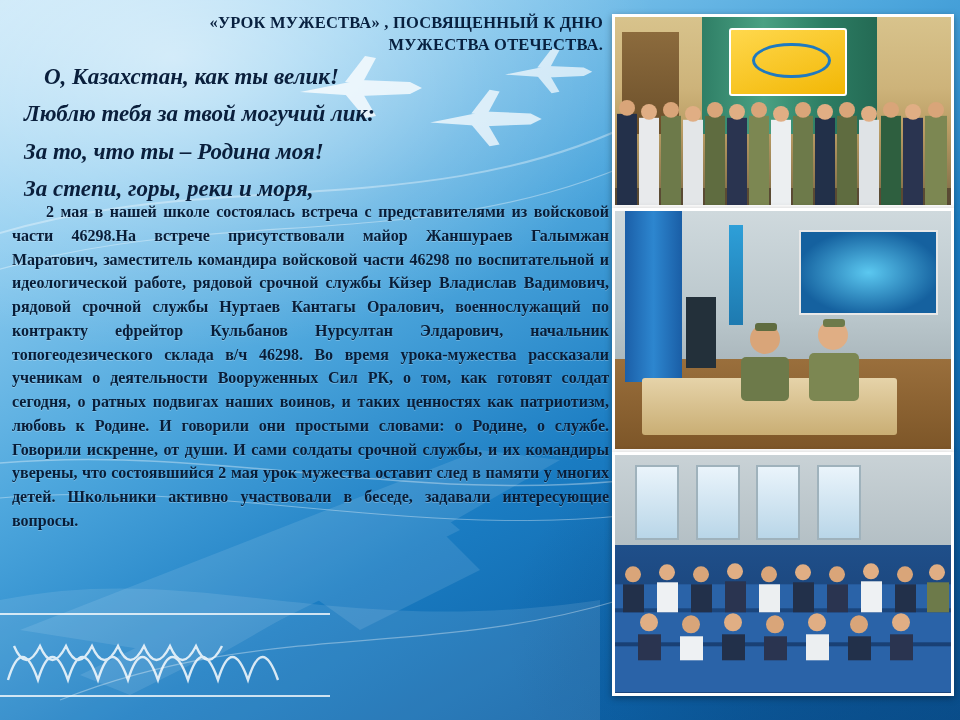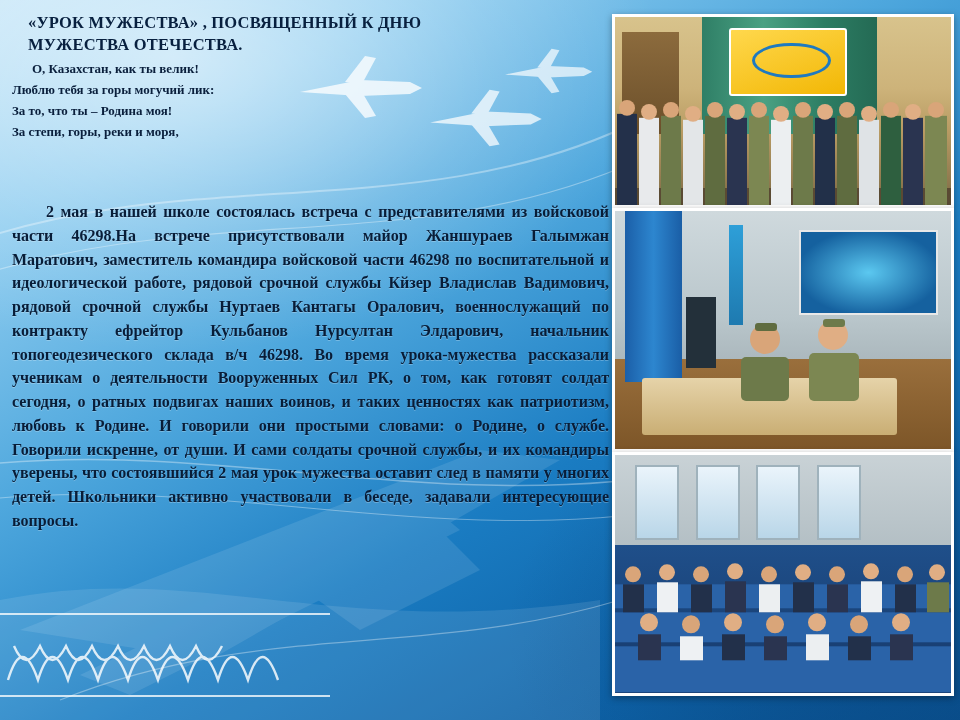--- a/index.html
+++ b/index.html
@@ -17,26 +17,26 @@
       linear-gradient(150deg,#bfe3f7 0%, #8fcdf0 18%, #4ea7dd 40%, #1a7cc2 62%, #0e63a8 82%, #0a4f8c 100%);
     overflow:hidden;
   }
   .plane{position:absolute;opacity:.85;}
   .bigjet{position:absolute;opacity:.18;}
   .ornament{position:absolute;left:0;bottom:0;width:330px;height:120px;opacity:.9;}
 
   
   .title{
     position:absolute;left:28px;top:12px;width:575px;
-    text-align:left;font-weight:bold;font-size:16.5px;color:#08203f;
+    text-align:right;font-weight:bold;font-size:16.5px;color:#08203f;
     line-height:1.35;letter-spacing:.2px;
   }
   .poem{
-    position:absolute;left:8px;top:58px;width:580px;
-    font-weight:bold;font-size:13px;color:#0a1f3c;
+    position:absolute;left:20px;top:58px;width:580px;
+    font-style:italic;font-weight:bold;font-size:23px;color:#0a1f3c;
     line-height:1.62;
   }
   .poem div{padding-left:4px;}
   .poem div:first-child{padding-left:24px;}
   .body{
     position:absolute;left:12px;top:200px;width:597px;
     font-weight:bold;font-size:16px;color:#081d38;
     line-height:1.485;text-align:justify;text-indent:34px;
     text-shadow:0 1px 0 rgba(255,255,255,.25);
   }
@@ -129,21 +129,21 @@
     </g>
   </svg>
 
   <div class="title">
     <div>«УРОК МУЖЕСТВА» , ПОСВЯЩЕННЫЙ К ДНЮ</div>
     <div>МУЖЕСТВА ОТЕЧЕСТВА.</div>
   </div>
 
   <div class="poem">
     <div>О, Казахстан, как ты велик!</div>
-    <div>Люблю тебя за горы могучий лик:</div>
+    <div>Люблю тебя за твой могучий лик:</div>
     <div>За то, что ты – Родина моя!</div>
     <div>За степи, горы, реки и моря,</div>
   </div>
 
   <div class="body">2 мая в нашей школе состоялась встреча с представителями из войсковой части 46298.На встрече присутствовали майор Жаншураев Галымжан Маратович, заместитель командира войсковой части 46298 по воспитательной и идеологической работе, рядовой срочной службы Кйзер Владислав Вадимович, рядовой срочной службы Нуртаев Кантагы Оралович, военнослужащий по контракту ефрейтор Кульбанов Нурсултан Элдарович, начальник топогеодезического склада в/ч 46298. Во время урока-мужества рассказали ученикам о деятельности Вооруженных Сил РК, о том, как готовят солдат сегодня, о ратных подвигах наших воинов, и таких ценностях как патриотизм, любовь к Родине. И говорили они простыми словами: о Родине, о службе. Говорили искренне, от души. И сами солдаты срочной службы, и их командиры уверены, что состоявшийся 2 мая урок мужества оставит след в памяти у многих детей. Школьники активно участвовали в беседе, задавали интересующие вопросы.</div>
 
   <div class="photo" id="photo1">
     <div class="ph">
       <div class="p1-wall"></div>
       <div class="p1-door"></div>

